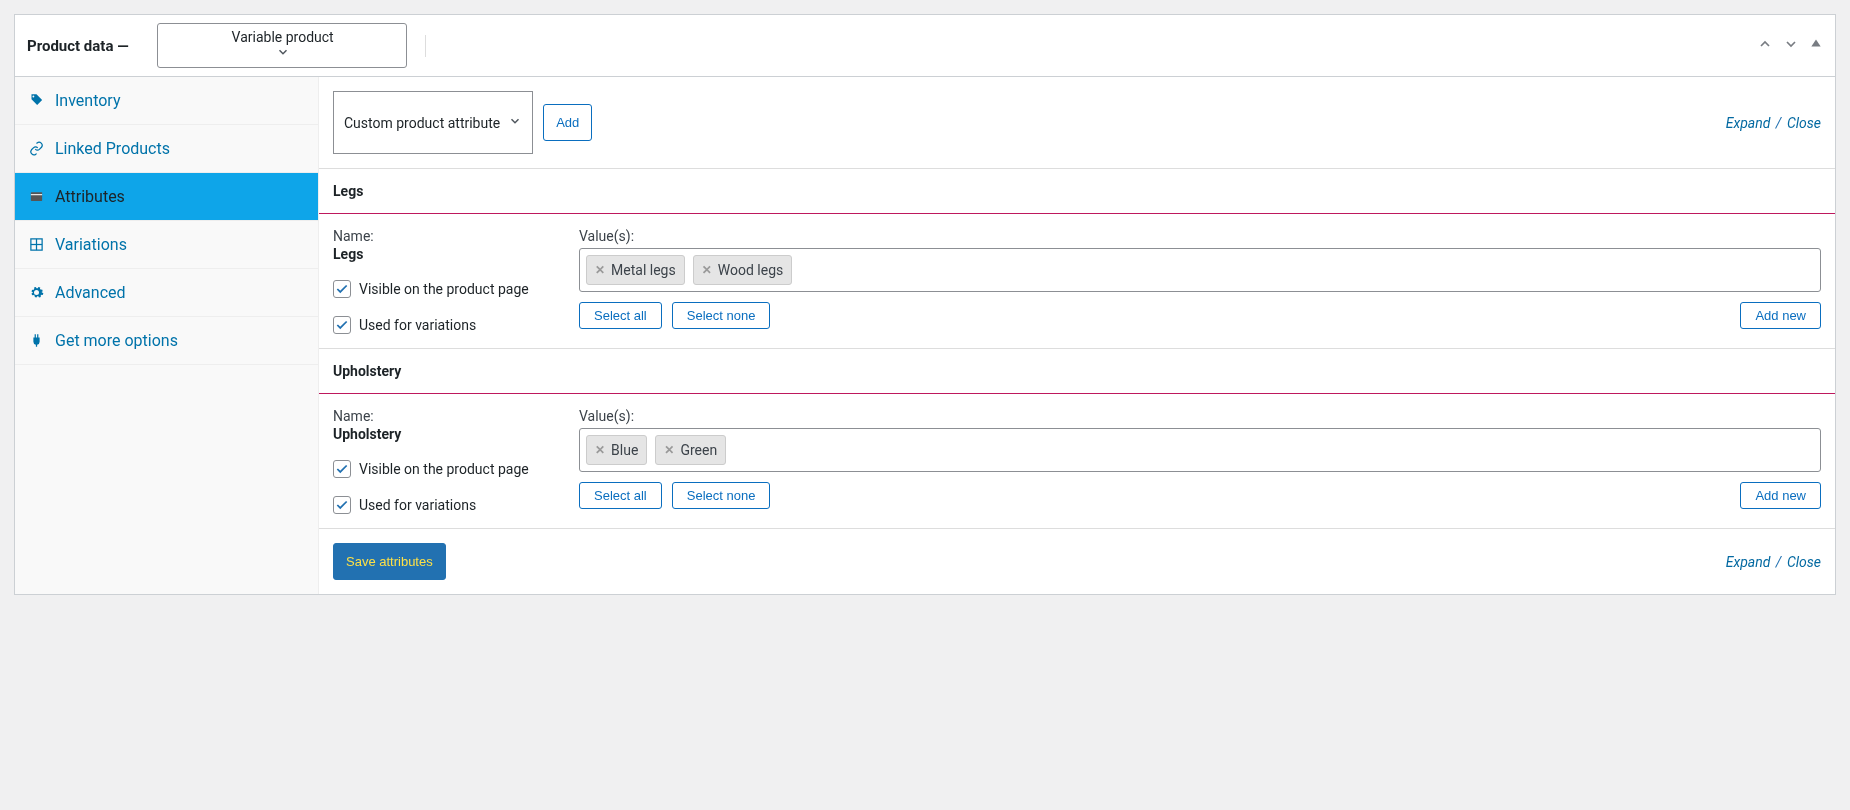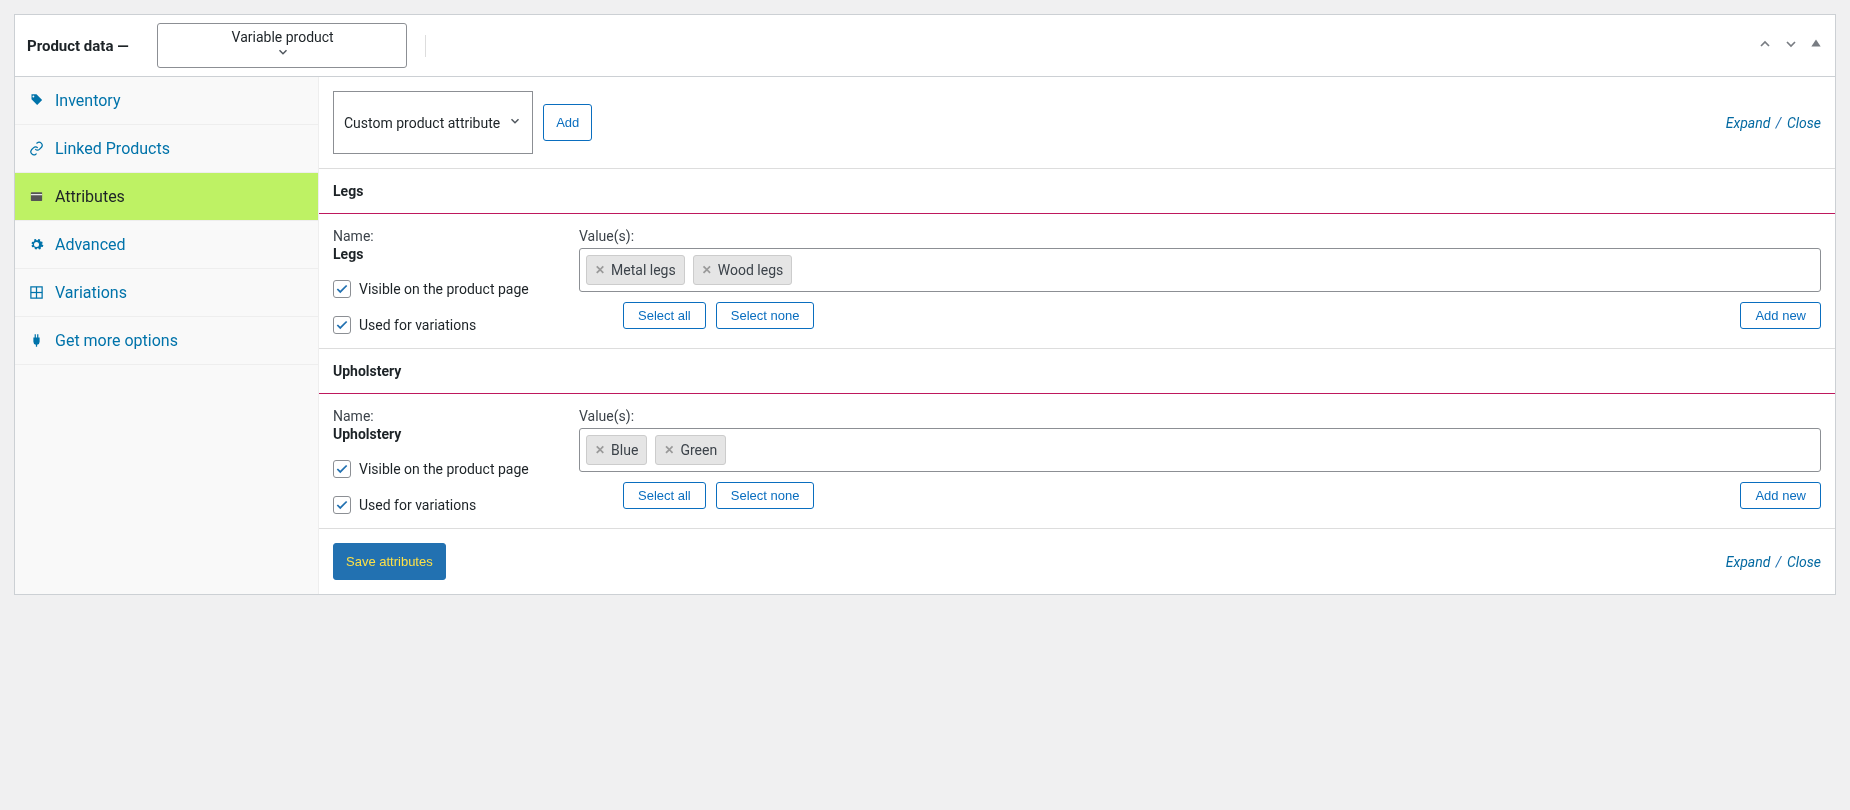--- a/index.html
+++ b/index.html
@@ -8,21 +8,21 @@
   .panel-header { display: flex; align-items: center; padding: 8px 12px; border-bottom: 1px solid #ccd0d4; }
   .panel-title { font-weight: 700; font-size: 15px; margin-right: 24px; }
   .type-select { display: flex; align-items: center; border: 1px solid #8c8f94; border-radius: 3px; padding: 5px 8px 5px 10px; background: #fff; cursor: pointer; min-width: 250px; justify-content: space-between; margin-left: 4px; flex-direction: column; }
   .vsep { width:1px; height:22px; background:#ddd; margin-left:18px; }
   .header-icons { margin-left: auto; display: flex; gap: 10px; color: #646970; }
   .header-icons span { cursor: pointer; font-size: 14px; }
   .panel-body { display: flex; }
   .sidebar { width: 304px; background: #f9f9f9; border-right: 1px solid #eee; }
   .sidebar-item { display: flex; align-items: center; gap: 10px; padding: 14px 12px; color: #0073aa; border-bottom: 1px solid #eee; cursor: pointer; font-size: 16px; }
   .sidebar-item .ico { width: 18px; display: inline-flex; align-items: center; justify-content: center; color: #0073aa; }
-  .sidebar-item.active { background: #bef264; color: #1d2327; }
+  .sidebar-item.active { background: #0ea5e9; color: #1d2327; }
   .sidebar-item.active .ico { color: #555; }
   .sidebar-item.active .lbl { color: #1d2327; }
   .content { flex: 1; }
   .toolbar { display: flex; align-items: center; padding: 14px; }
   .attr-select { display: flex; align-items: flex-end; gap: 8px; border: 1px solid #8c8f94; border-radius: 0; padding: 22px 10px; background: #fff; cursor: pointer; }
   .btn { border: 1px solid #0a6ebf; color: #0a6ebf; background: #fff; padding: 10px 12px; border-radius: 3px; cursor: pointer; font-size: 13px; display: inline-flex; align-items: center; }
   .btn.primary { background: #2271b1; color: #fde047; border-color: #2271b1; }
   .toolbar .btn { margin-left: 10px; }
   .links-right { margin-left: auto; color: #2271b1; font-style: italic; }
   .links-right a { color: #0369a1; cursor: pointer; }
@@ -33,21 +33,21 @@
   .col-left { width: 240px; }
   .col-right { flex: 1; }
   .name-label, .values-label { color: #3c434a; font-size: 14px; }
   .name-value { font-weight: 700; margin-top: 2px; }
   .chk-row { display: flex; align-items: center; gap: 8px; margin-top: 18px; }
   .chk { width: 18px; height: 18px; border: 1px solid #8c8f94; border-radius: 3px; display: inline-flex; align-items: center; justify-content: center; background: #fff; cursor: pointer; }
   .chk svg { width: 14px; height: 14px; }
   .tag-input { border: 1px solid #8c8f94; border-radius: 3px; padding: 6px; display: flex; gap: 8px; flex-wrap: wrap; min-height: 44px; margin-top: 4px; background: #fff; }
   .tag { background: #e5e5e5; border: 1px solid #ccc; border-radius: 3px; padding: 4px 8px; display: inline-flex; align-items: center; gap: 6px; font-size: 14px; color: #3c434a; }
   .tag .x { color: #999; font-weight: bold; cursor: pointer; font-size: 12px; }
-  .val-actions { display: flex; gap: 10px; margin-top: 10px; margin-left: 44px; }
+  .val-actions { display: flex; gap: 10px; margin-top: 10px; }
   .val-actions .btn { padding: 5px 14px; }
   .val-actions .spacer { flex: 1; }
   .footer { display: flex; align-items: center; padding: 14px; border-top: 1px solid #ddd; }
   .chevron { display: inline-block; }
 </style>
 </head>
 <body>
 
 <div class="panel">
   <div class="panel-header">
@@ -97,35 +97,35 @@
         <span class="ico">
             <svg width="15" height="15" viewBox="0 0 24 24" fill="#555">
               <rect x="3" y="5" width="18" height="14" rx="1"></rect>
               <rect x="3" y="8" width="18" height="2" fill="#e6e6e6"></rect>
             </svg>
           </span>
         <span class="lbl">Attributes</span>
       </div>
       <div class="sidebar-item">
         <span class="ico">
-            <svg width="15" height="15" viewBox="0 0 24 24" fill="#0073aa">
-              <path d="M12 8a4 4 0 1 0 0 8 4 4 0 0 0 0-8zm9 4l2 1-1 3-2-0.5-1.5 1.5 0.5 2-3 1-1-2h-2l-1 2-3-1 0.5-2L7 16l-2 0.5-1-3 2-1v-1l-2-1 1-3 2 0.5L8.5 6 8 4l3-1 1 2h2l1-2 3 1-0.5 2L19 7.5l2-0.5 1 3-2 1z"></path>
-            </svg>
-          </span>
-        <span class="lbl">Advanced</span>
-      </div>
-      <div class="sidebar-item">
-        <span class="ico">
             <svg width="15" height="15" viewBox="0 0 24 24" fill="none" stroke="#0073aa" stroke-width="2">
               <rect x="3" y="3" width="18" height="18"></rect>
               <line x1="12" y1="3" x2="12" y2="21"></line>
               <line x1="3" y1="12" x2="21" y2="12"></line>
             </svg>
           </span>
         <span class="lbl">Variations</span>
+      </div>
+      <div class="sidebar-item">
+        <span class="ico">
+            <svg width="15" height="15" viewBox="0 0 24 24" fill="#0073aa">
+              <path d="M12 8a4 4 0 1 0 0 8 4 4 0 0 0 0-8zm9 4l2 1-1 3-2-0.5-1.5 1.5 0.5 2-3 1-1-2h-2l-1 2-3-1 0.5-2L7 16l-2 0.5-1-3 2-1v-1l-2-1 1-3 2 0.5L8.5 6 8 4l3-1 1 2h2l1-2 3 1-0.5 2L19 7.5l2-0.5 1 3-2 1z"></path>
+            </svg>
+          </span>
+        <span class="lbl">Advanced</span>
       </div>
       <div class="sidebar-item">
         <span class="ico">
             <svg width="15" height="15" viewBox="0 0 24 24" fill="#0073aa">
               <path d="M9 2v5H7v7a5 5 0 0 0 4 4.9V22h2v-3.1A5 5 0 0 0 17 14V7h-2V2h-2v5h-2V2z"></path>
             </svg>
           </span>
         <span class="lbl">Get more options</span>
       </div>
     </div>

